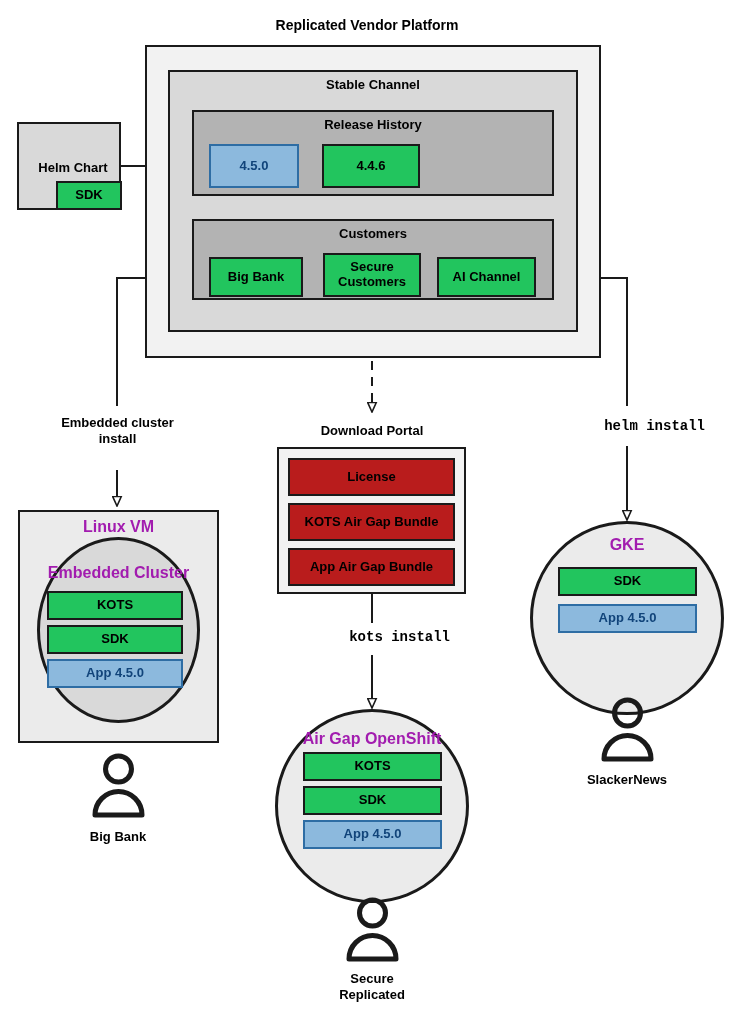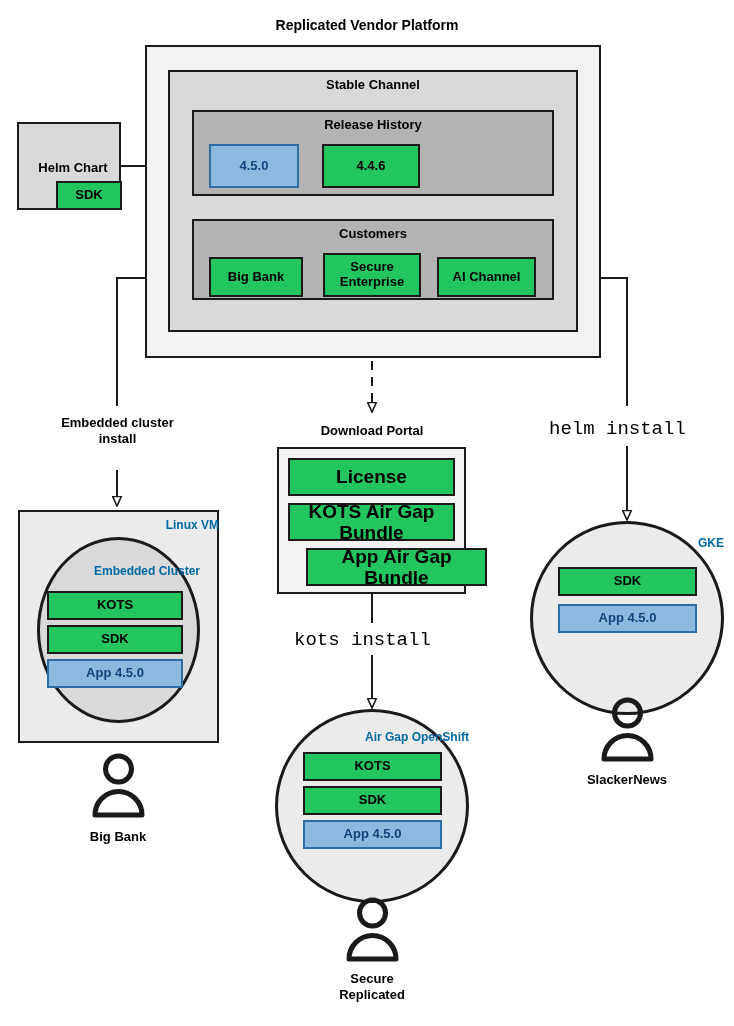--- a/index.html
+++ b/index.html
@@ -54,23 +54,23 @@
     font-weight: bold;
     color: #000000;
   }
   
   .box-white {
     background: #22c55e;
     border: 2px solid #1a1a1a;
     font-size: 13px;
   }
   .box-gray {
-    background: #22c55e;
-    border: 2px solid #1a1a1a;
-    font-size: 19px;
+    background: #b91c1c;
+    border: 2px solid #1a1a1a;
+    font-size: 13px;
   }
   .box-blue {
     background: #8cb9dd;
     border: 2px solid #2e6da4;
     color: #11447a;
     font-size: 13px;
   }
   .box-lightgray {
     background: #d9d9d9;
     border: 2px solid #1a1a1a;
@@ -87,39 +87,39 @@
   .circle-inner {
     position: absolute;
     box-sizing: border-box;
     border-radius: 50%;
     border: 3px solid #1a1a1a;
     background: #d9d9d9;
   }
   .env-title {
     position: absolute;
     left: 0; right: 0;
-    text-align: right;
-    font-size: 12px;
-    font-weight: bold;
-    color: #0369a1;
+    text-align: center;
+    font-size: 16px;
+    font-weight: bold;
+    color: #a21caf;
   }
   
   .caption {
     position: absolute;
     text-align: center;
     font-size: 13px;
     font-weight: bold;
     color: #000;
     line-height: 1.2;
   }
   .caption-mono {
     position: absolute;
-    text-align: left;
-    font-size: 19px;
-    font-weight: normal;
+    text-align: right;
+    font-size: 14px;
+    font-weight: bold;
     color: #000;
     font-family: "Liberation Mono", "DejaVu Sans Mono", monospace;
     line-height: 1.2;
   }
   .page-title {
     position: absolute;
     left: 0;
     right: 0;
     top: 17px;
     text-align: center;
@@ -180,21 +180,21 @@
 <div class="node box-blue" style="left:209px; top:144px; width:90px; height:44px;">4.5.0</div>
 
 <div class="node box-white" style="left:322px; top:144px; width:98px; height:44px;">4.4.6</div>
 
 <div class="node frame-inner" style="left:192px; top:219px; width:362px; height:81px;">
   <div class="frame-label">Customers</div>
 </div>
 
 <div class="node box-white" style="left:209px; top:257px; width:94px; height:40px;">Big Bank</div>
 
-<div class="node box-white" style="left:323px; top:253px; width:98px; height:44px;">Secure Enterprise</div>
+<div class="node box-white" style="left:323px; top:253px; width:98px; height:44px;">Secure Customers</div>
 
 <div class="node box-white" style="left:437px; top:257px; width:99px; height:40px;">AI Channel</div>
 
 <div class="node box-lightgray" style="left:17px; top:122px; width:104px; height:88px; align-items:flex-start; padding-top:37px;padding-left:8px;">Helm Chart</div>
 
 <div class="node box-white" style="left:56px; top:181px; width:66px; height:29px;">SDK</div>
 
 <div class="caption" style="left:40px; top:415px; width:155px;">
   <div>Embedded cluster</div>
   <div>install</div>
@@ -205,21 +205,21 @@
 <div class="caption-mono" style="left:294px; top:629px; width:156px;">kots install</div>
 
 <div class="caption" style="left:287px; top:423px; width:170px;">Download Portal</div>
 
 <div class="node frame-outer" style="left:277px; top:447px; width:189px; height:147px;"></div>
 
 <div class="node box-gray" style="left:288px; top:458px; width:167px; height:38px;">License</div>
 
 <div class="node box-gray" style="left:288px; top:503px; width:167px; height:38px;">KOTS Air Gap Bundle</div>
 
-<div class="node box-gray" style="left:288px; top:548px; width:181px; height:38px;margin-left:18px;">App Air Gap Bundle</div>
+<div class="node box-gray" style="left:288px; top:548px; width:167px; height:38px;">App Air Gap Bundle</div>
 
 <div class="node frame-outer" style="left:18px; top:510px; width:201px; height:233px; background:#ebebeb;"></div>
 
 <div class="env-title" style="left:18px; top:518px; width:201px;">Linux VM</div>
 
 <div class="circle-inner" style="left:37px; top:537px; width:163px; height:186px;"></div>
 
 <div class="env-title" style="left:37px; top:564px; width:163px;">Embedded Cluster</div>
 
 <div class="node box-white" style="left:47px; top:591px; width:136px; height:29px;">KOTS</div>

